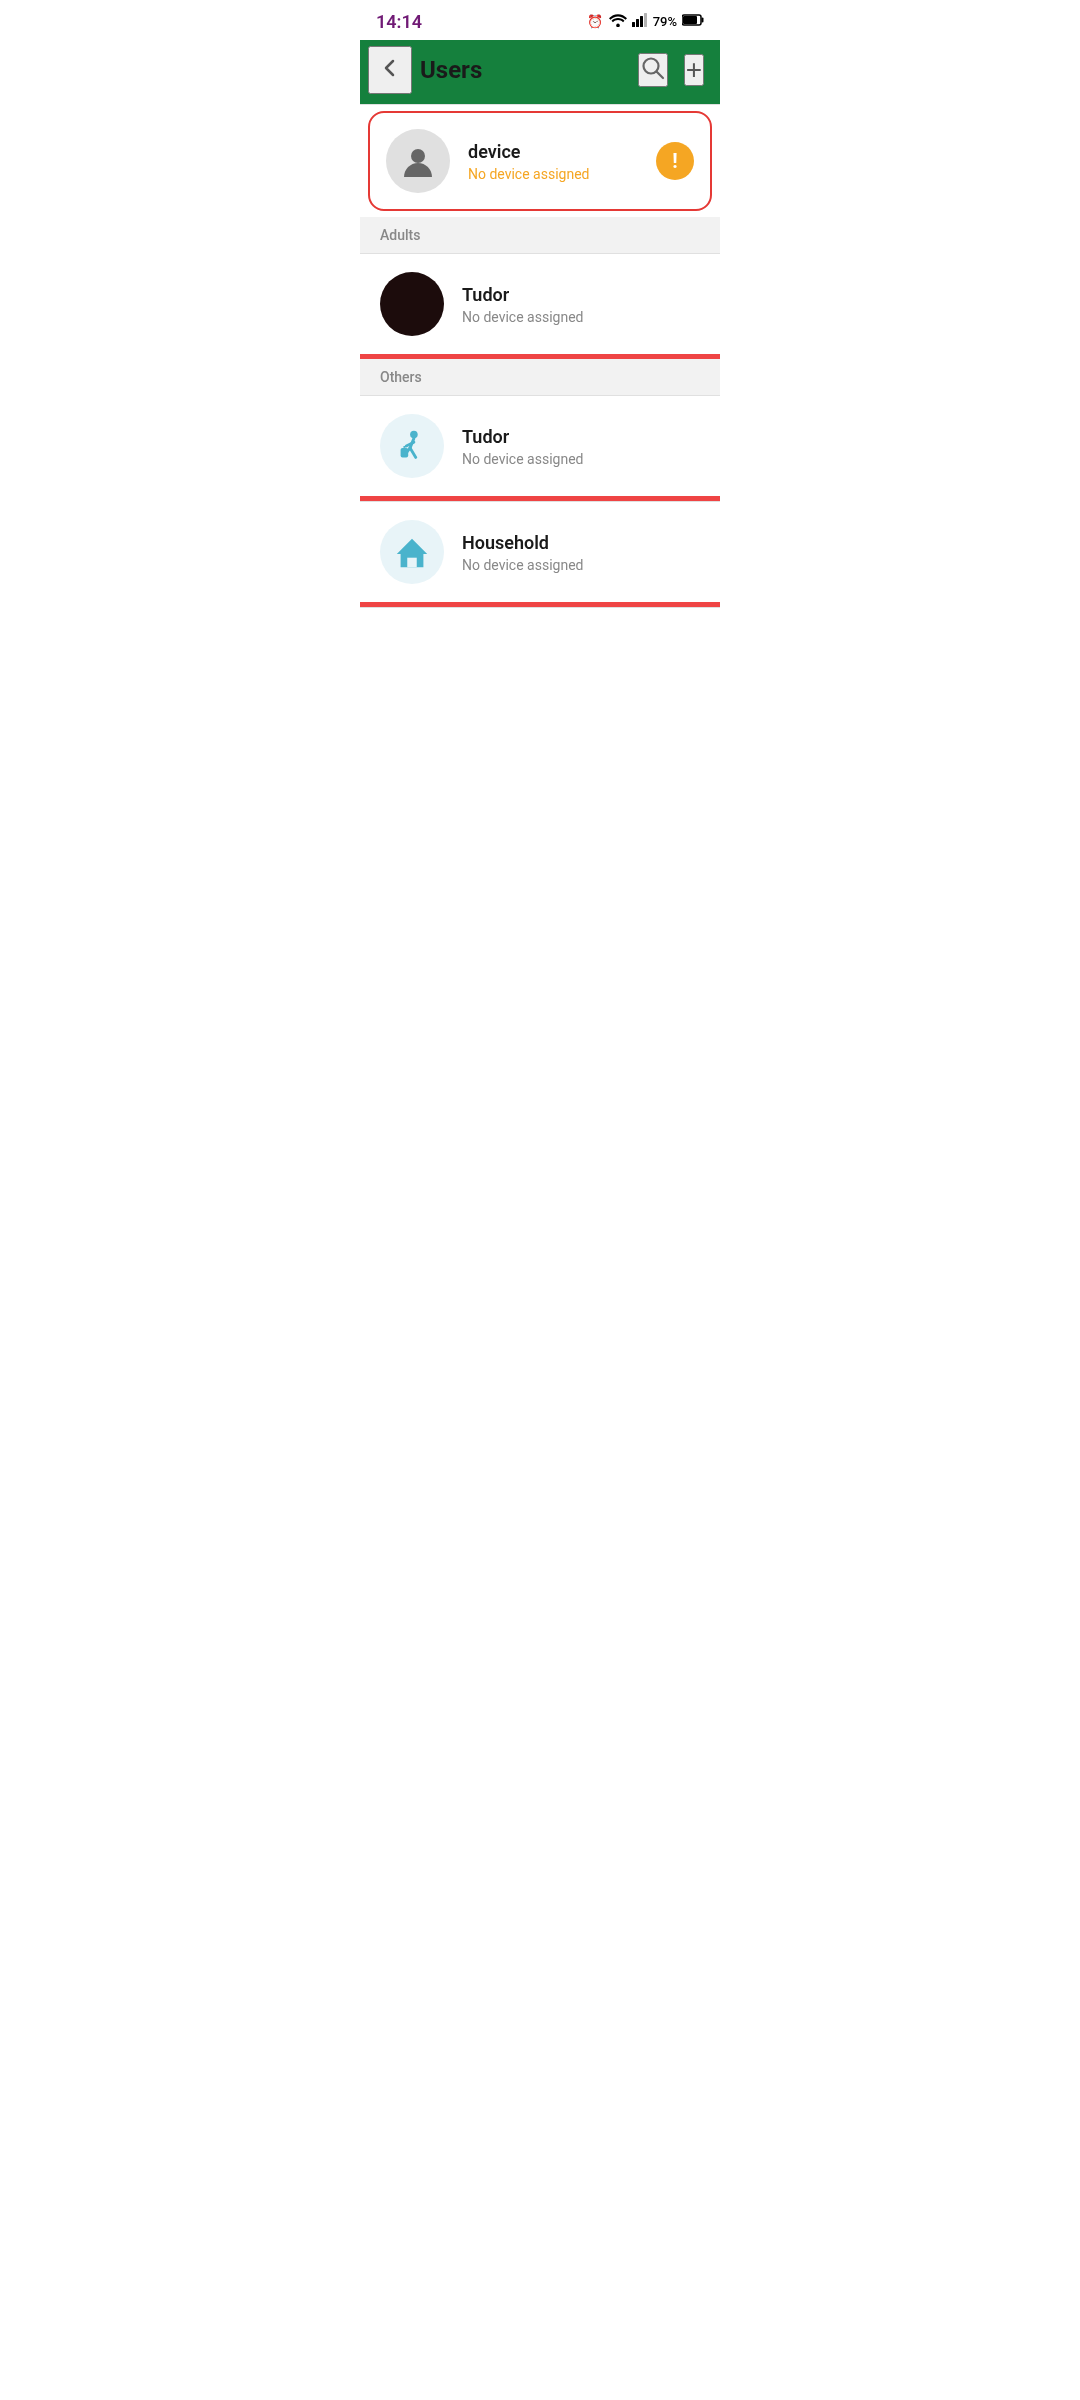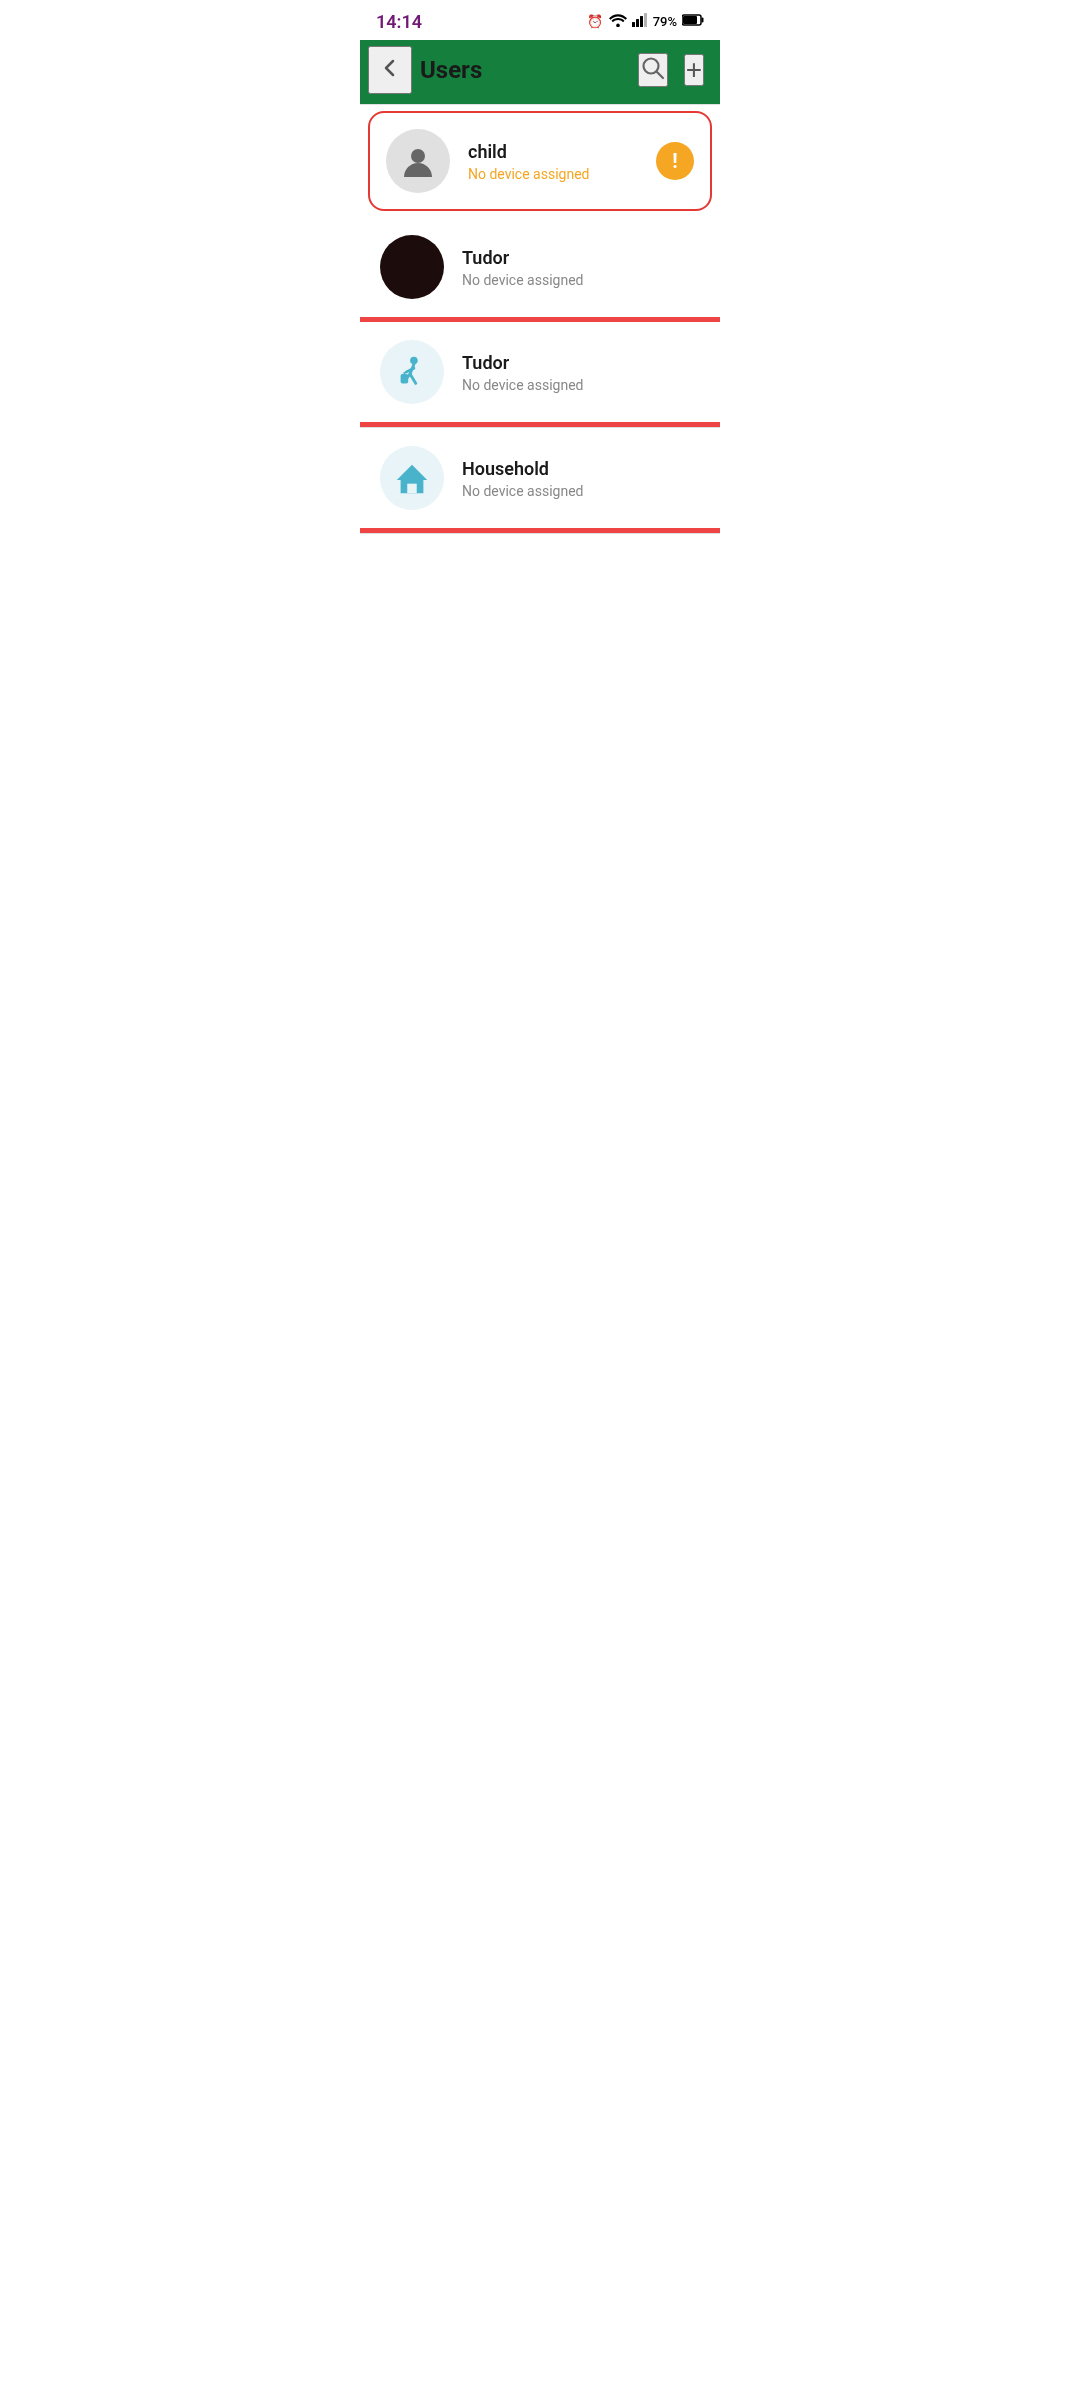--- a/index.html
+++ b/index.html
@@ -252,39 +252,45 @@
 <div>
 
   <div class="user-item highlighted">
     <div class="avatar avatar-gray">
       <svg class="person-icon" viewBox="0 0 36 36" fill="none">
         <circle cx="18" cy="13" r="7" fill="#666"></circle>
         <path d="M4 34c0-7.732 6.268-14 14-14s14 6.268 14 14" fill="#666"></path>
       </svg>
     </div>
     <div class="user-info">
-      <div class="user-name">child</div>
+      <div class="user-name">device</div>
       <div class="user-status warning">No device assigned</div>
     </div>
     <div class="warning-badge">!</div>
   </div>
 </div>
 
 <div>
+  <div class="section-header">
+    <span>Adults</span>
+  </div>
 
   <div class="user-item">
     <div class="tudor-avatar"></div>
     <div class="user-info">
       <div class="user-name">Tudor</div>
       <div class="user-status">No device assigned</div>
     </div>
   </div>
 </div>
 
 <div>
+  <div class="section-header">
+    <span>Others</span>
+  </div>
 
   <div class="user-item">
     <div class="avatar avatar-light">
       <svg class="guest-icon" viewBox="0 0 40 40" fill="none">
 
         <circle cx="22" cy="8" r="4" fill="#4ab3cc"></circle>
         <line x1="22" y1="12" x2="18" y2="22" stroke="#4ab3cc" stroke-width="3" stroke-linecap="round"></line>
         <line x1="18" y1="22" x2="12" y2="30" stroke="#4ab3cc" stroke-width="3" stroke-linecap="round"></line>
         <line x1="18" y1="22" x2="24" y2="32" stroke="#4ab3cc" stroke-width="3" stroke-linecap="round"></line>
         <line x1="22" y1="16" x2="14" y2="20" stroke="#4ab3cc" stroke-width="3" stroke-linecap="round"></line>

